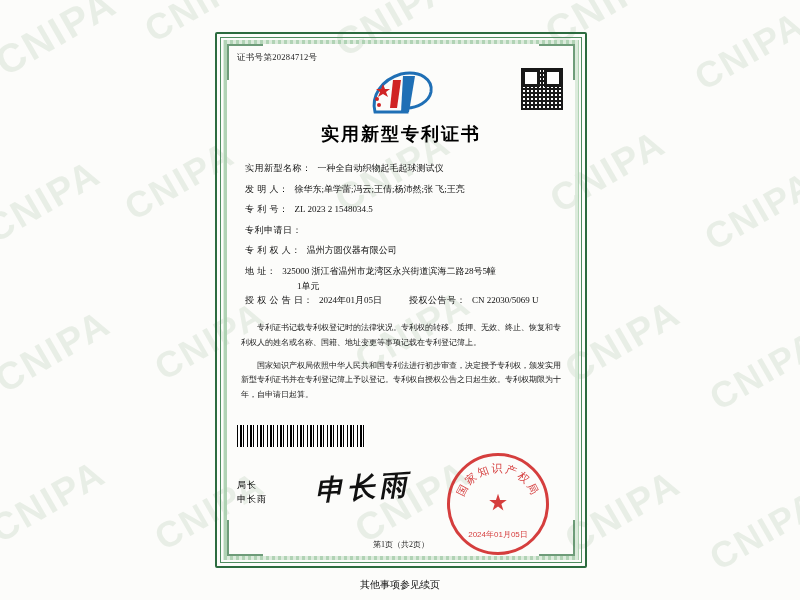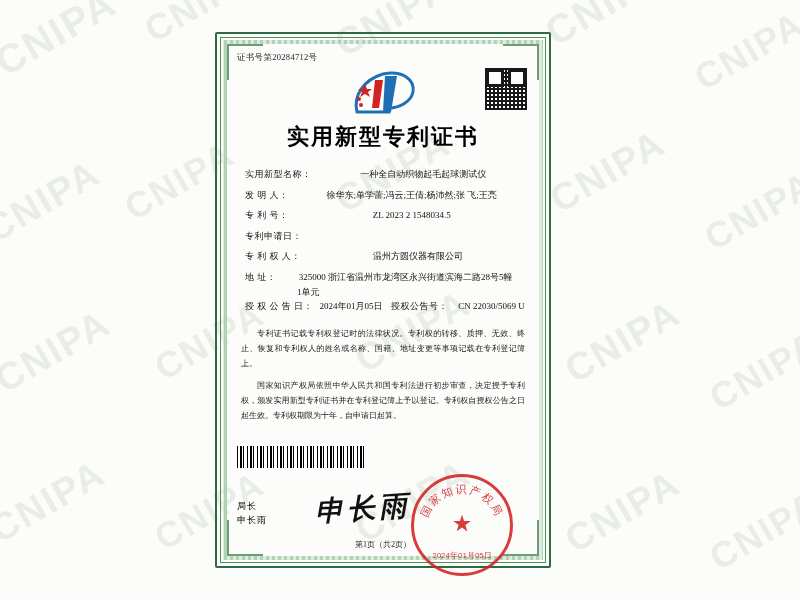--- a/index.html
+++ b/index.html
@@ -37,21 +37,21 @@
     transform: rotate(-30deg);
     white-space: nowrap;
     letter-spacing: 2px;
   }
 
   
   #cert {
     position: absolute;
     left: 215px;
     top: 32px;
-    width: 336px;
+    width: 372px;
     height: 536px;
     background: transparent;
     z-index: 2;
   }
   .frame-outer {
     position: absolute;
     inset: 0;
     border: 2px solid #2c6b3f;
     border-radius: 2px;
   }
@@ -130,21 +130,21 @@
     position: absolute;
     width: 12px; height: 12px;
     border: 3px solid #000;
     background: #fff;
   }
   .qr::before { left: 1px; top: 1px; }
   .qr::after { right: 1px; top: 1px; }
 
   h1.title {
     text-align: center;
-    font-size: 22px;
+    font-size: 18px;
     font-weight: 700;
     letter-spacing: 2px;
     margin: 2px 0 16px;
     color: #000;
   }
 
   
   .fields {
     font-size: 9px;
     color: #111;
@@ -158,21 +158,20 @@
   .row .label {
     flex: 0 0 auto;
     white-space: nowrap;
     letter-spacing: .5px;
     margin-left: 8px;
   }
   .row .value {
     flex: 1 1 auto;
     padding-left: 6px;
     word-break: break-all;
-    text-align: center;
   }
   .row.two .half {
     display: flex;
     flex: 1 1 50%;
   }
   .indent {
     padding-left: 60px;
     margin-top: -5px;
     font-size: 9px;
   }
@@ -415,13 +414,14 @@
           </svg>
           <div class="star">★</div>
           <div class="seal-date">2024年01月05日</div>
         </div>
       </div>
 
       <div class="page-no">第1页（共2页）</div>
     </div>
   </div>
 
+  <div class="below-note">其他事项参见续页</div>
 </div>
 
 </body></html>

